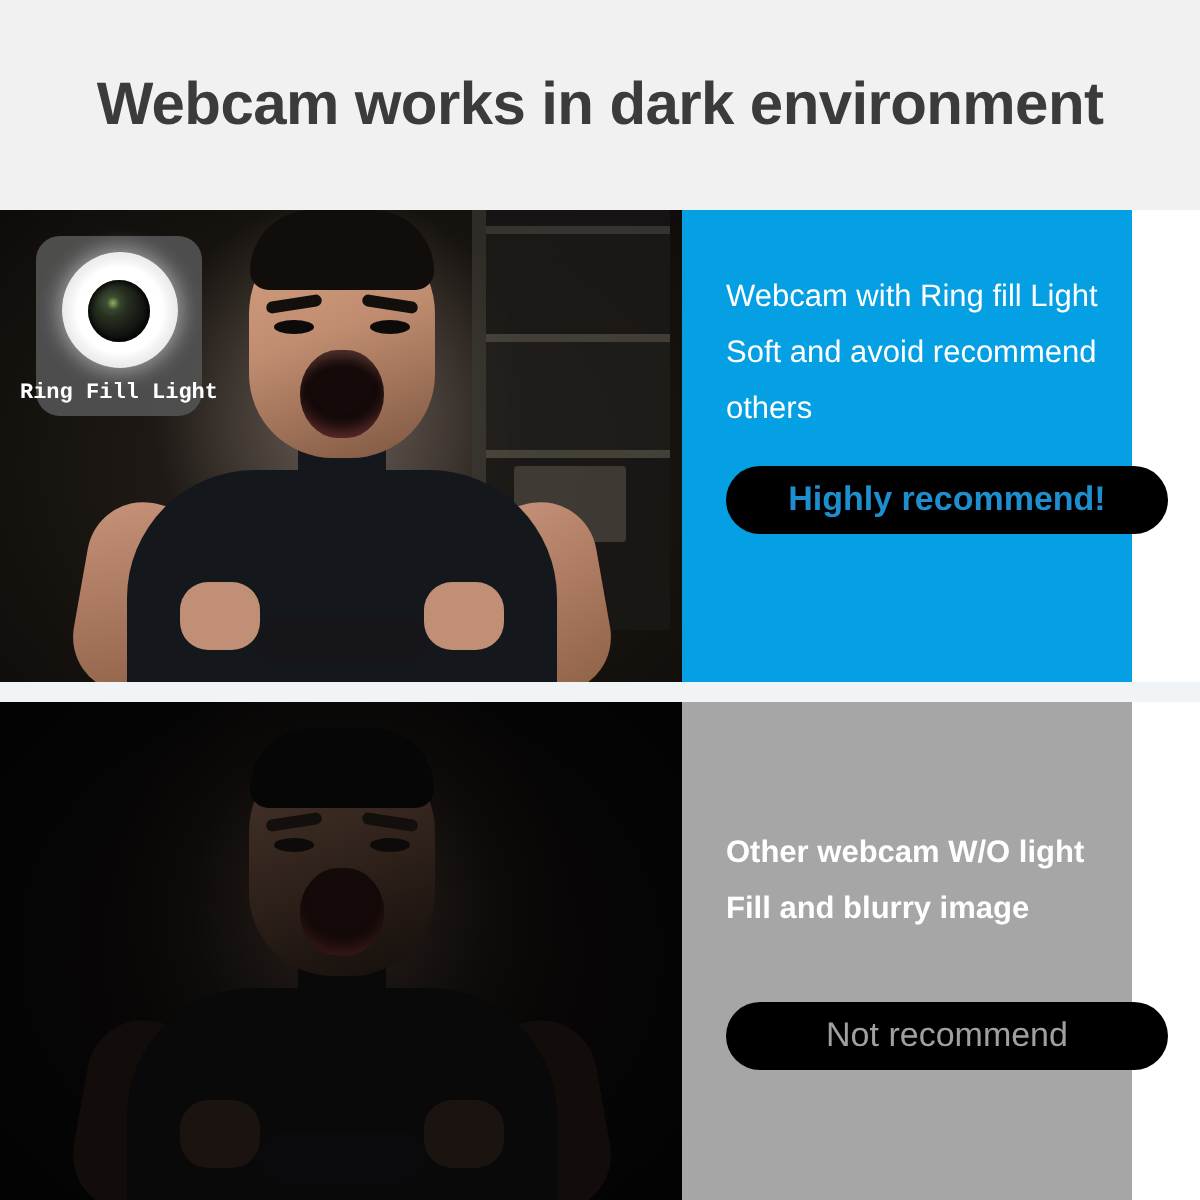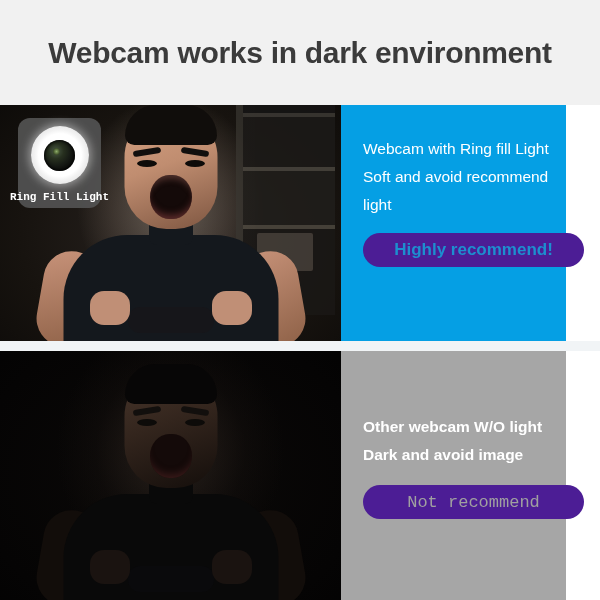--- a/index.html
+++ b/index.html
@@ -319,38 +319,38 @@
     color: #ffffff;
     line-height: 28px;
     white-space: nowrap;
   }
   .panel-gray .panel-line { font-weight: bold; }
 
   .pill {
     margin-top: 14px;
     height: 34px;
     border-radius: 17px;
-    background: #4c1d95;
+    background: #000000;
     display: flex;
     align-items: center;
     justify-content: center;
     width: 221px;
   }
   .pill-blue-text {
     font-size: 17px;
     font-weight: bold;
     color: #1d8fcf;
     white-space: nowrap;
   }
   .pill-gray-text {
     font-size: 17px;
     color: #a0a0a0;
     white-space: nowrap;
   }
-  .panel-gray .pill { margin-top: 16px; font-family: Liberation Mono, monospace; }
+  .panel-gray .pill { margin-top: 32px; }
 </style>
 </head>
 <body>
 
 <div class="page">
 
   <div class="header">
     <div class="header-title">Webcam works in dark environment</div>
   </div>
 
@@ -383,21 +383,21 @@
           <div class="lens"></div>
         </div>
         <div class="badge-label">Ring Fill Light</div>
       </div>
 
     </div>
 
     <div class="panel panel-blue">
       <div class="panel-line">Webcam with Ring fill Light</div>
       <div class="panel-line">Soft and avoid recommend</div>
-      <div class="panel-line">light</div>
+      <div class="panel-line">others</div>
       <div class="pill">
         <span class="pill-blue-text">Highly recommend!</span>
       </div>
     </div>
   </div>
 
   <div class="gap-divider"></div>
 
   <div class="row row-bottom">
 
@@ -419,20 +419,20 @@
         <div class="controller"></div>
         <div class="hand l"></div>
         <div class="hand r"></div>
       </div>
 
     </div>
 
     <div class="panel panel-gray">
       <div style="height:32px"></div>
       <div class="panel-line">Other webcam W/O light</div>
-      <div class="panel-line">Dark and avoid image</div>
+      <div class="panel-line">Fill and blurry image</div>
       <div class="pill">
         <span class="pill-gray-text">Not recommend</span>
       </div>
     </div>
   </div>
 
 </div>
 
 </body></html>

